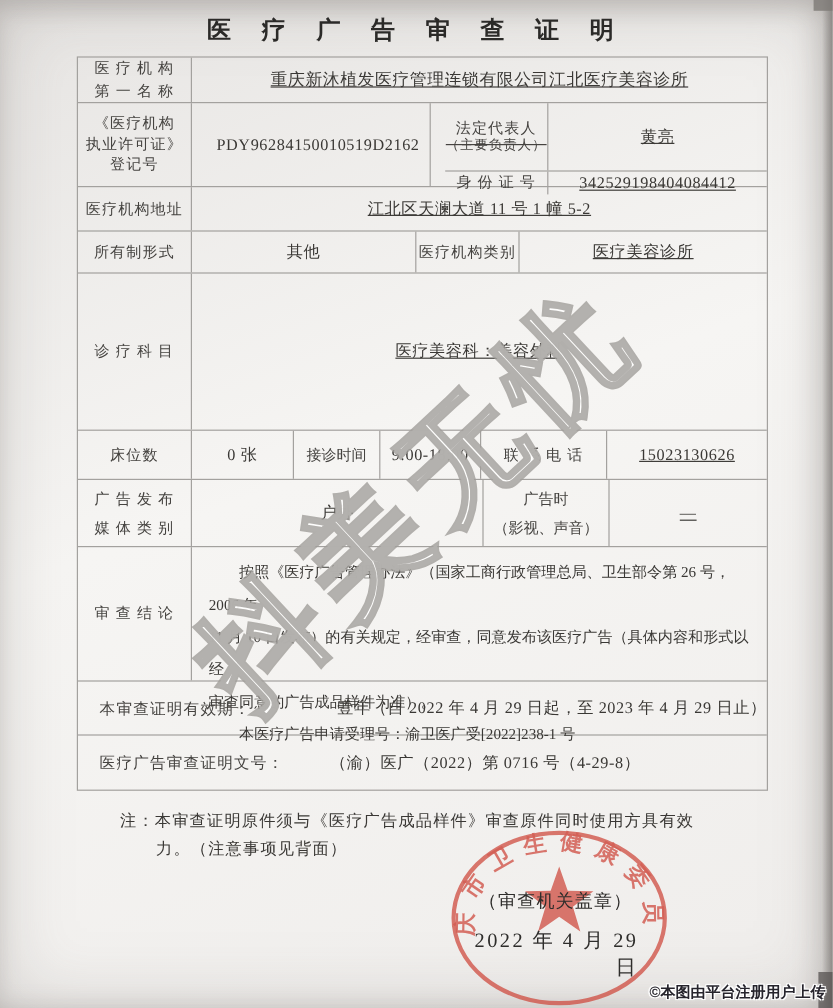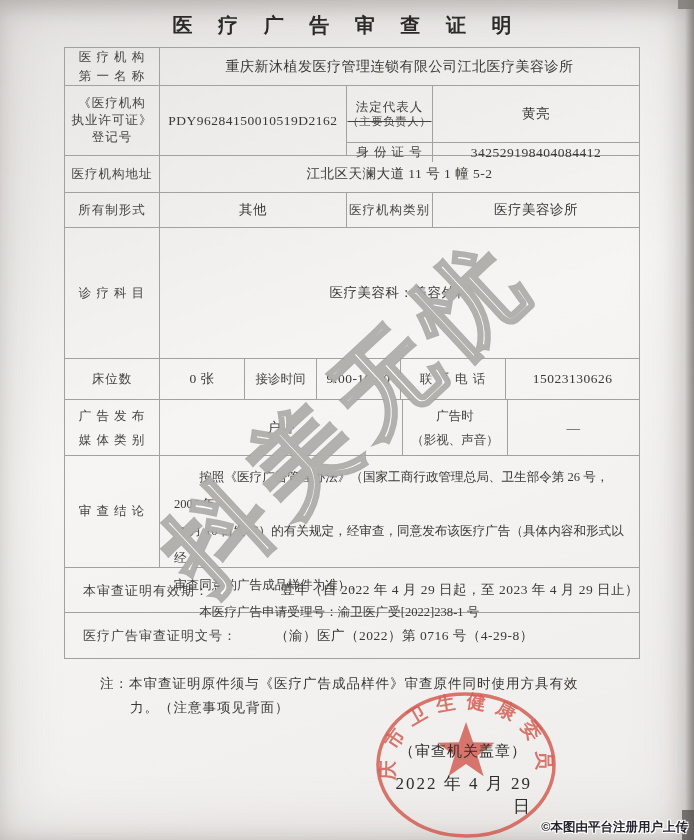--- a/index.html
+++ b/index.html
@@ -16,21 +16,21 @@
   .corner-br{position:absolute;right:0;bottom:0;width:12px;height:30px;background:#565250;opacity:.75;z-index:9;}
 
   .title{position:absolute;top:12px;left:0;width:100%;text-align:center;
     font-family:"Liberation Sans",sans-serif;font-weight:bold;font-size:20px;
     letter-spacing:10px;color:#2b2a28;z-index:2;}
 
   .tbl{position:absolute;left:64px;top:47px;width:576px;border:1px solid #a3a19e;box-sizing:border-box;z-index:1;}
   .tr{display:flex;border-bottom:1px solid #a3a19e;box-sizing:border-box;}
   .tr:last-child{border-bottom:none;}
   .td{border-right:1px solid #a3a19e;box-sizing:border-box;display:flex;align-items:center;justify-content:center;text-align:center;}
-  .td.last{border-right:none;}
+  .td.last{border-right:none;text-decoration:underline;}
   .lbl{font-size:12.5px;color:#454340;white-space:pre-line;line-height:19px;letter-spacing:1px;}
   .val{font-size:13.5px;color:#3a3835;letter-spacing:0.5px;}
   .subwrap{display:flex;flex-direction:column;flex:1;box-sizing:border-box;}
   .subrow{display:flex;flex:1;border-bottom:1px solid #a3a19e;box-sizing:border-box;}
   .subrow:last-child{border-bottom:none;}
   .strike{text-decoration:line-through;font-size:11px;display:block;}
   .review-cell{flex:1;box-sizing:border-box;padding:8px 12px 6px 14px;text-align:left;
     display:block;border-right:none;}
   .review-text{font-size:12.6px;line-height:27px;white-space:pre-line;color:#3a3835;display:block;}
   .rowline{justify-content:flex-start;padding-left:18px;}
@@ -70,21 +70,21 @@
     <div class="tr" style="height:38px;">
       <div class="td" style="width:95px;">
           <span class="lbl">医 疗 机 构
 第 一 名 称</span>
         </div>
       <div class="td last" style="flex:1;">
           <span class="val" style="font-size:14px;">重庆新沐植发医疗管理连锁有限公司江北医疗美容诊所</span>
         </div>
     </div>
 
-    <div class="tr" style="height:70px;">
+    <div class="tr" style="height:70px;gap:12px;">
       <div class="td" style="width:95px;">
           <span class="lbl" style="line-height:17px;">《医疗机构
 执业许可证》
 登记号</span>
         </div>
       <div class="td" style="width:187px;">
           <span class="val">PDY96284150010519D2162</span>
         </div>
       <div class="subwrap">
         <div class="subrow">

